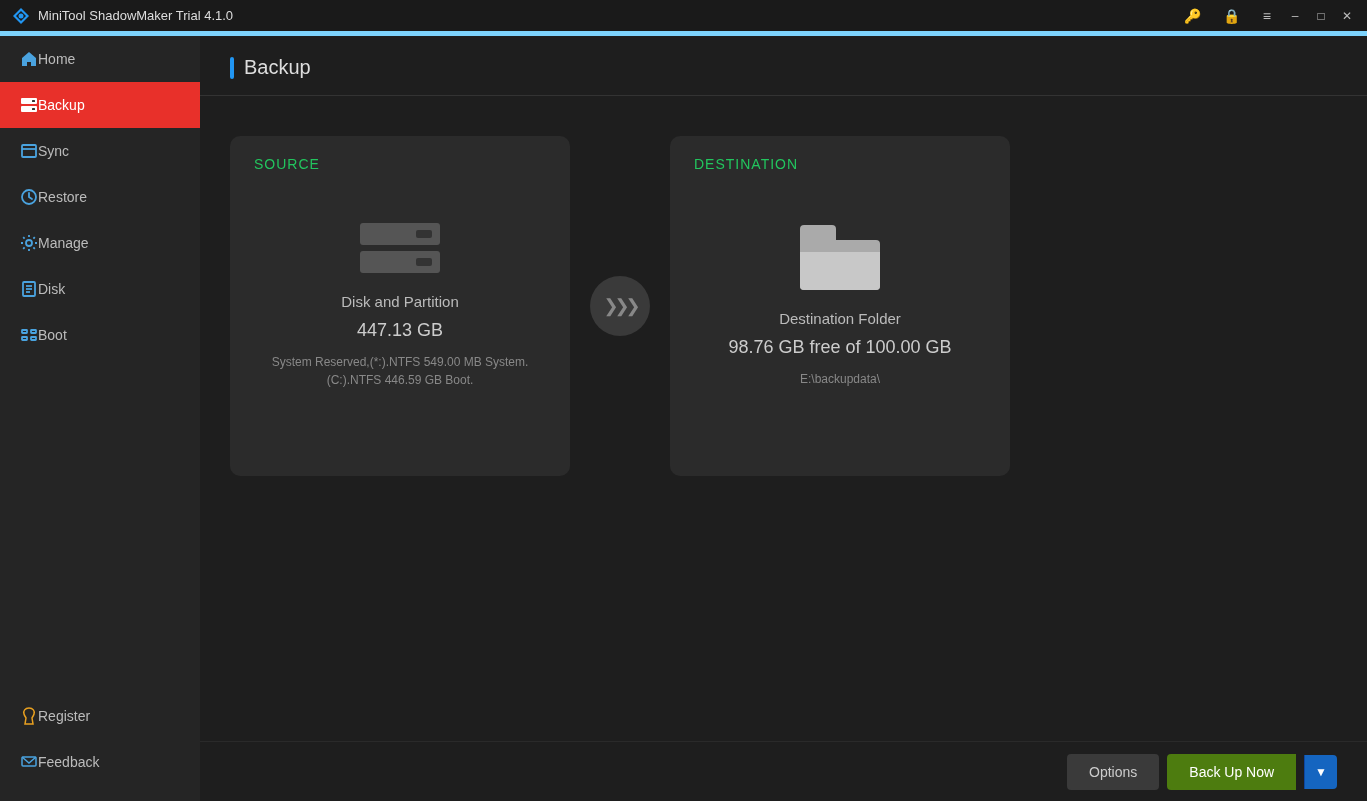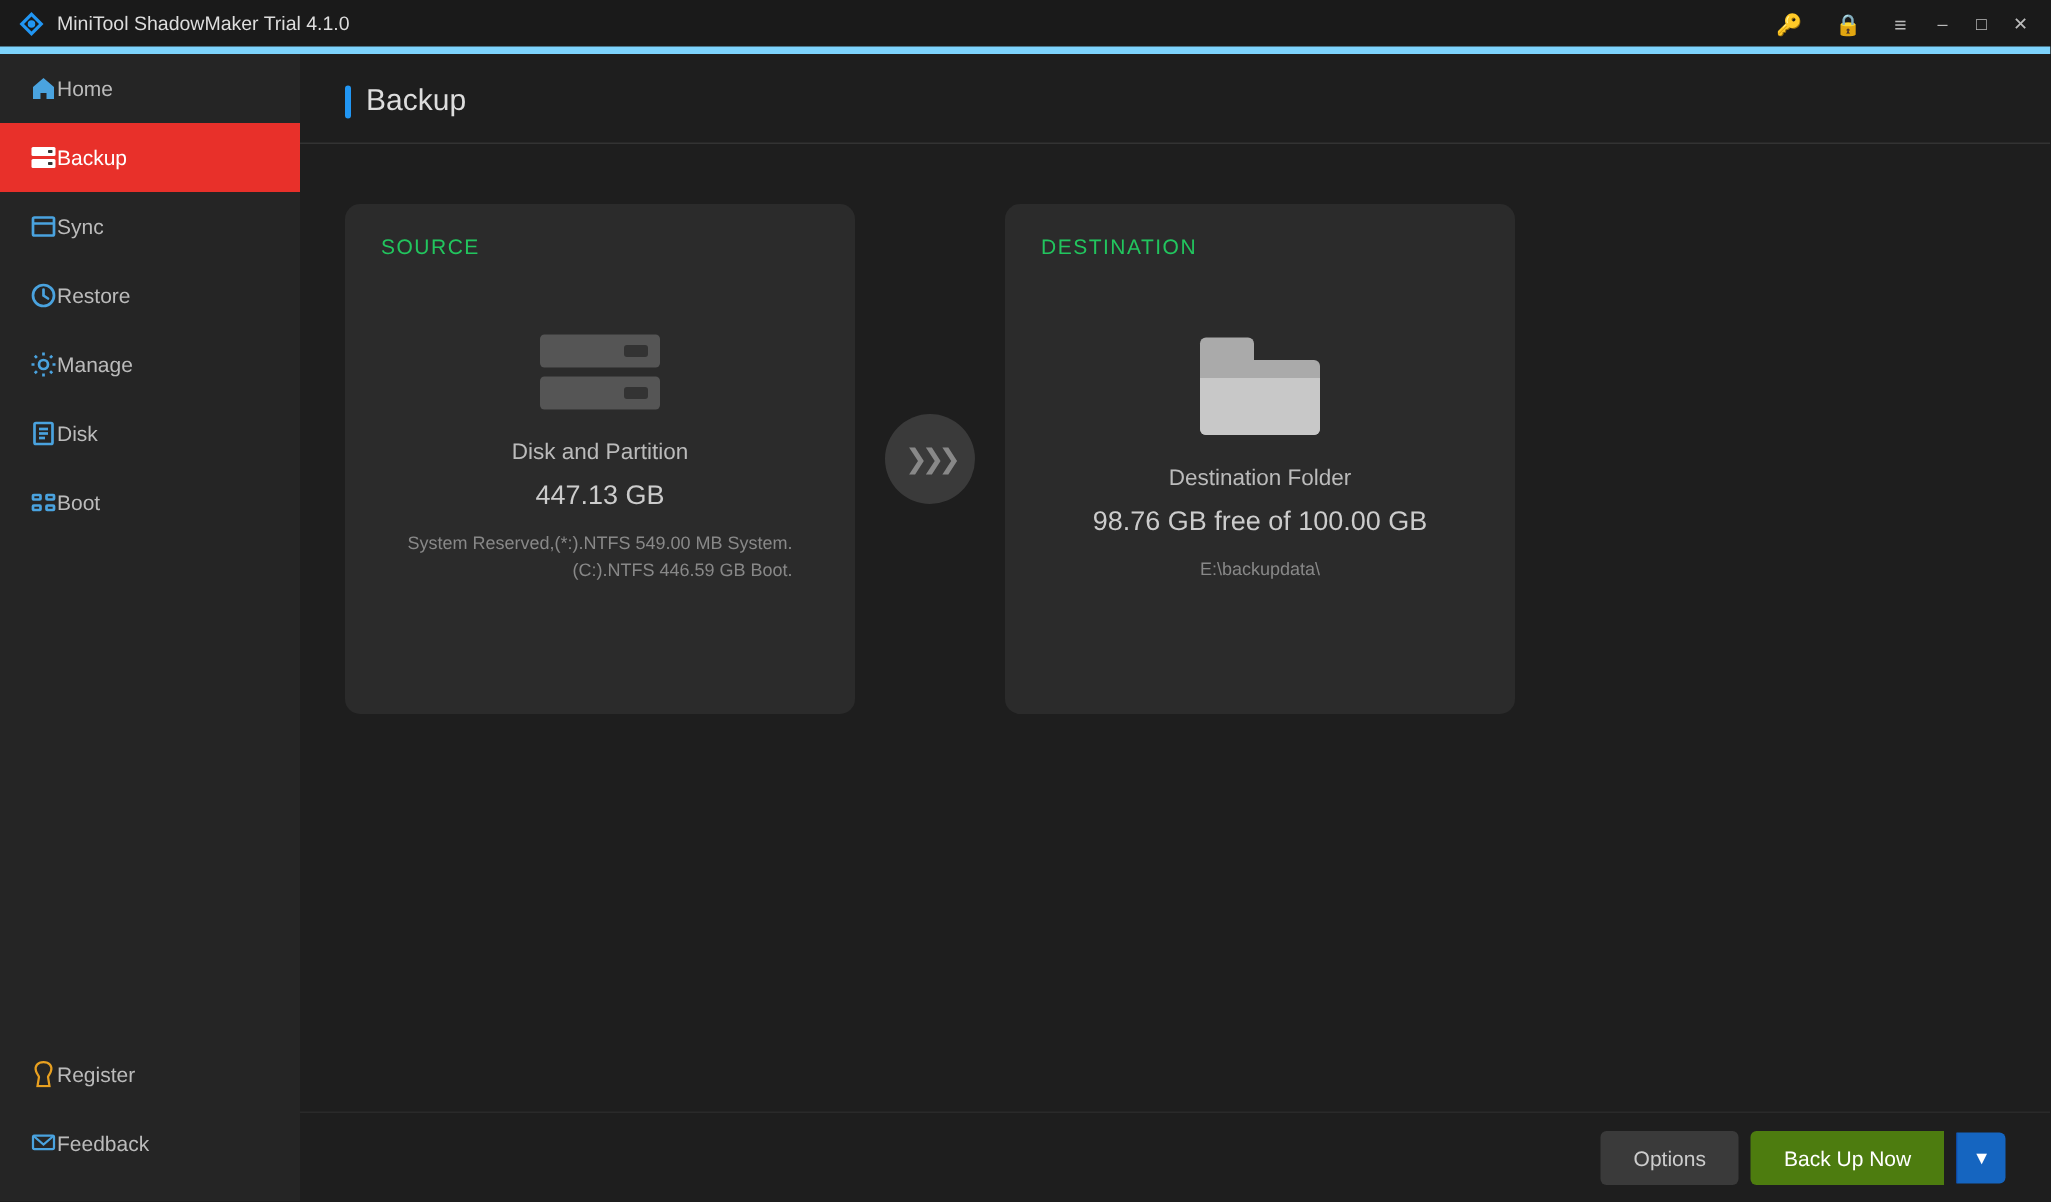--- a/index.html
+++ b/index.html
@@ -177,21 +177,21 @@
     .card-size {
       font-size: 18px;
       color: #ccc;
       margin-bottom: 12px;
       text-align: center;
       font-weight: 500;
     }
     .card-detail {
       font-size: 12px;
       color: #888;
-      text-align: right;
+      text-align: center;
       line-height: 1.5;
     }
 
     
     .arrow-btn {
       width: 60px;
       height: 60px;
       background: #3a3a3a;
       border-radius: 50%;
       display: flex;

